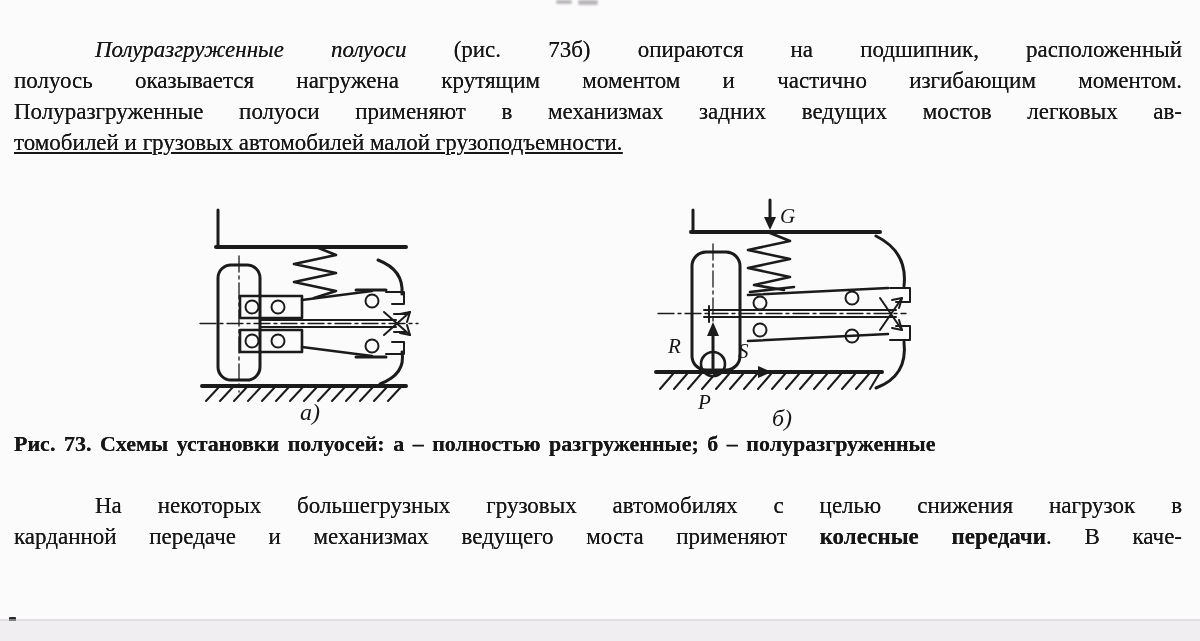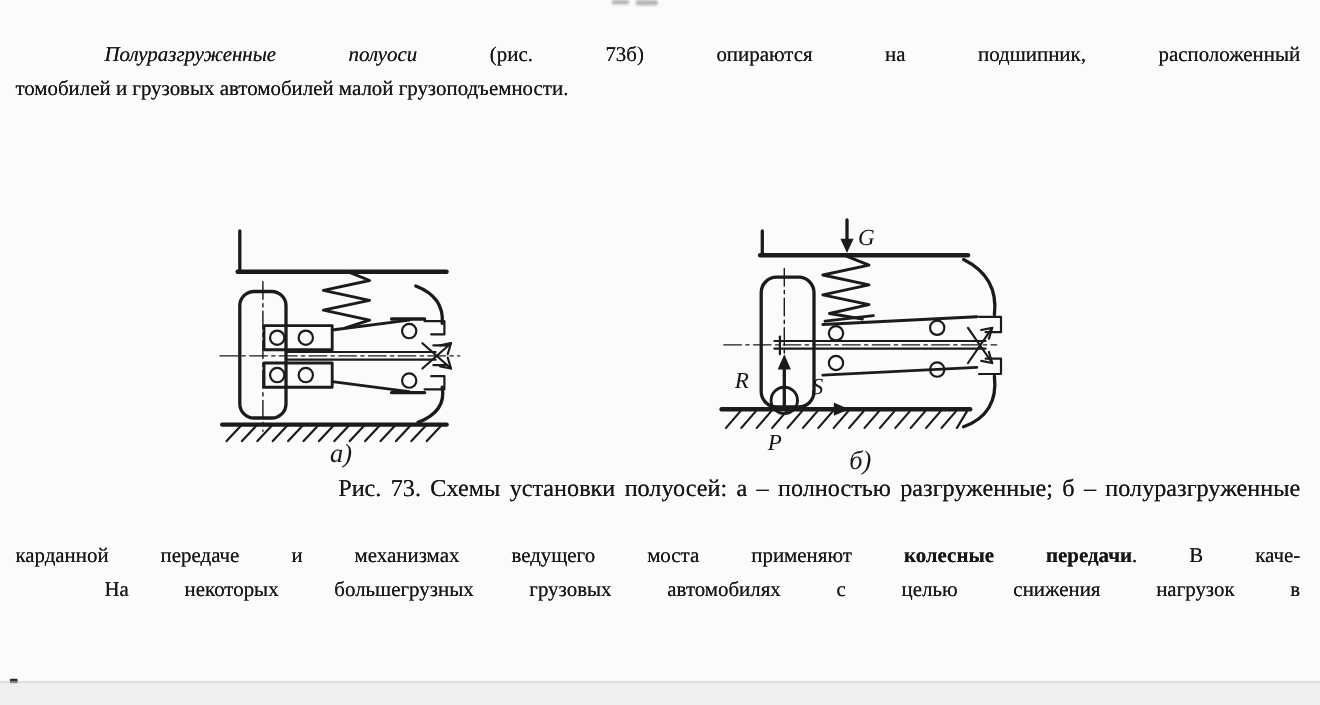--- a/index.html
+++ b/index.html
@@ -4,32 +4,33 @@
 <style>
   html,body{margin:0;padding:0;background:#e9e7ea;}
   .page{
     position:relative;width:1200px;height:641px;overflow:hidden;
     background:#fcfbfc;
     font-family:"Liberation Serif", serif;
     color:#161616;
   }
   .para{position:absolute;left:14px;width:1168px;}
   .tline{
-    font-size:19px;line-height:31px;height:31px;white-space:nowrap;
+    font-size:23px;line-height:31px;height:31px;white-space:nowrap;
     text-align:justify;text-align-last:justify;
     text-shadow:0 0 0.5px rgba(10,10,10,0.85);
   }
   .tline.indent{padding-left:81px;}
-  .tline.lastline{text-align:left;text-align-last:left;}
+  .tline.lastline{text-align:left;text-align-last:left;text-decoration:underline;}
   .it{font-style:italic;}
   .bd{font-weight:bold;}
   .caption{
     position:absolute;left:14px;top:428px;width:1168px;height:31px;
-    font-size:22px;line-height:31px;text-align:right;word-spacing:3px;
+    font-size:22px;line-height:31px;text-align:left;word-spacing:3px;
     text-shadow:0 0 0.5px rgba(10,10,10,0.85);
+    font-weight:bold;
   }
   svg.fig{position:absolute;}
   svg.fig path, svg.fig rect, svg.fig circle, svg.fig polyline{
     fill:none;stroke:#1b1b1b;stroke-linecap:round;stroke-linejoin:round;
   }
   svg.fig .thick{stroke-width:4;}
   svg.fig .main{stroke-width:3;}
   svg.fig .med{stroke-width:2.6;}
   svg.fig .thin{stroke-width:2;}
   svg.fig .cline{stroke-width:1.3;stroke-dasharray:16 4 3 4;}
@@ -46,20 +47,22 @@
 </head>
 <body>
 
 <div class="page">
 
   <div class="crop-mark" style="left:556px;top:0;width:16px;height:4px;"></div>
   <div class="crop-mark" style="left:578px;top:0;width:20px;height:5px;"></div>
 
   <div class="para" style="top:34px;">
     <div class="tline indent"><span class="it">Полуразгруженные полуоси</span> <span>(рис. 73б) опираются на подшипник, расположенный</span></div>
+    <div class="tline">полуось оказывается нагружена крутящим моментом и частично изгибающим моментом.</div>
+    <div class="tline">Полуразгруженные полуоси применяют в механизмах задних ведущих мостов легковых ав-</div>
     <div class="tline lastline">томобилей и грузовых автомобилей малой грузоподъемности.</div>
   </div>
 
   <svg class="fig" style="left:188px;top:194px;" width="430" height="232" viewBox="0 0 430 232">
     <g>
       <path class="main" d="M30,16 V53"></path>
       <path class="thick" d="M28,53 H218"></path>
     </g>
     <g>
       <polyline class="med" points="128,53 148,61 106,70 148,79 106,88 148,97 126,104"></polyline>
@@ -153,20 +156,20 @@
       <polygon class="head" points="126,182 112,176 112,188"></polygon>
       <text x="92" y="168" font-size="21">S</text>
     </g>
     <text x="52" y="219" font-size="21">P</text>
     <text x="126" y="236" font-size="24">б)</text>
   </svg>
 
   <div class="caption">Рис. 73. Схемы установки полуосей: а – полностью разгруженные; б – полуразгруженные</div>
 
   <div class="para" style="top:490px;">
+    <div class="tline indent">На некоторых большегрузных грузовых автомобилях с целью снижения нагрузок в</div>
     <div class="tline"><span>карданной передаче и механизмах ведущего моста применяют</span> <span class="bd">колесные передачи</span><span>. В каче-</span></div>
-    <div class="tline indent">На некоторых большегрузных грузовых автомобилях с целью снижения нагрузок в</div>
   </div>
 
   <div class="speck"></div>
   <div class="scan-line"></div>
   <div class="scan-band"></div>
 </div>
 
 </body></html>

